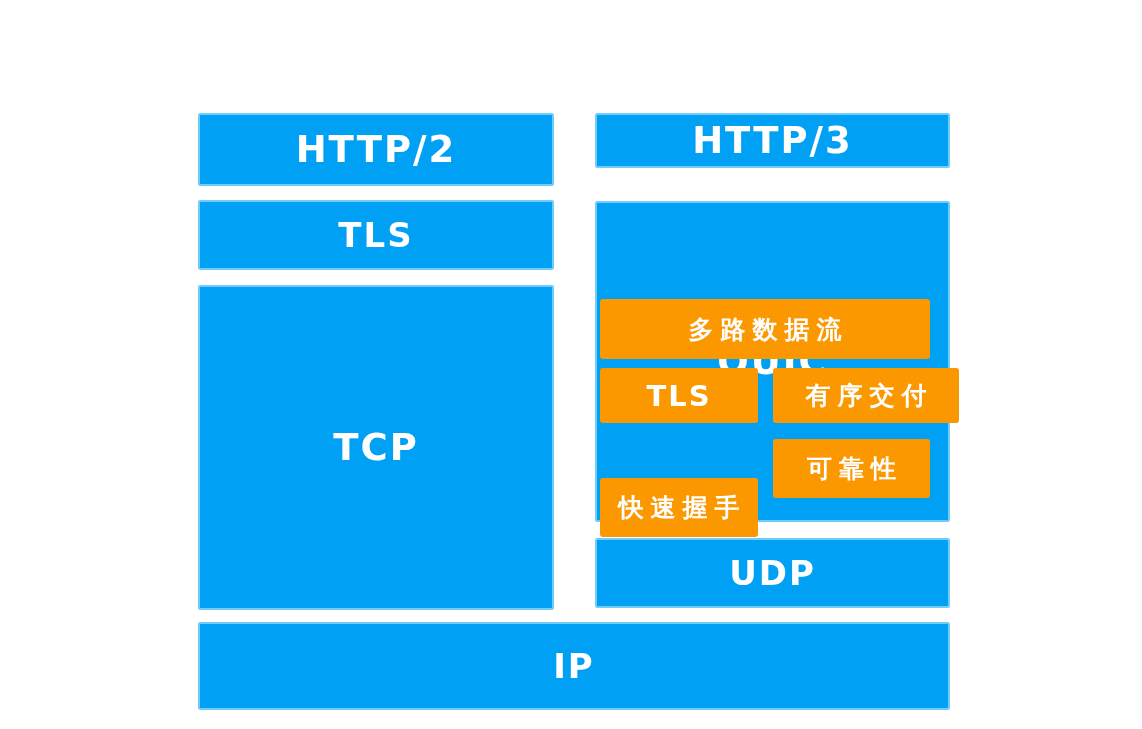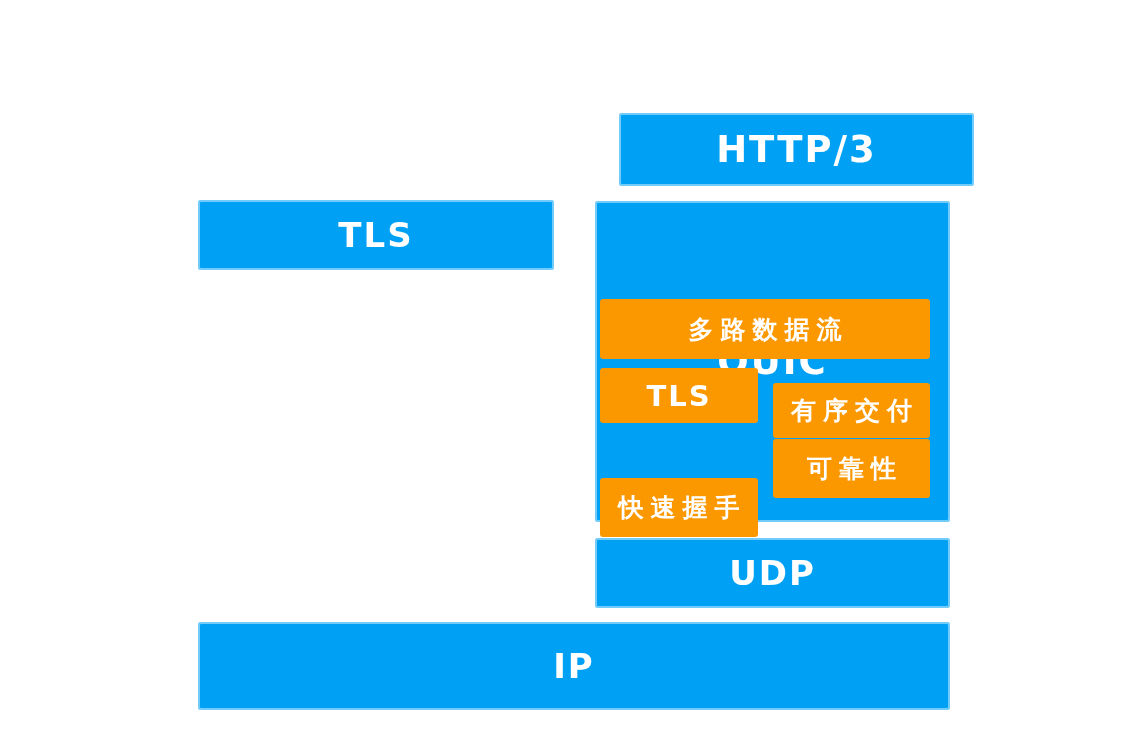--- a/index.html
+++ b/index.html
@@ -50,46 +50,52 @@
     letter-spacing:7px;
     text-indent:7px; 
   }
 
   
   #http2-box {left:198px;top:113px;width:356px;height:73px;}
   #tls-box   {left:198px;top:200px;width:356px;height:70px;}
   #tcp-box   {left:198px;top:285px;width:356px;height:325px;}
 
   
-  #http3-box {left:595px;top:113px;width:355px;height:73px;margin-left:24px;}
+  #http3-box {left:595px;top:113px;width:355px;height:55px;}
   #quic-box  {left:595px;top:201px;width:355px;height:321px;
               flex-direction:column;justify-content:center;}
   #quic-box .quic-title{
     height:82px;display:flex;align-items:center;justify-content:center;
   }
   
   #feature-multiplex  {left:5px;  top:82px;  width:330px;height:60px;margin-top:16px;}
   #feature-tls        {left:5px;  top:167px; width:158px;height:55px;}
-  #feature-ordered    {left:178px;top:182px; width:157px;height:55px;}
+  #feature-ordered    {left:178px;top:167px; width:186px;height:55px;}
   #feature-handshake  {left:5px;  top:238px; width:158px;height:59px;margin-top:39px;}
   #feature-reliability{left:178px;top:238px; width:157px;height:59px;}
 
   #udp-box {left:595px;top:538px;width:355px;height:70px;}
   #ip-box  {left:198px;top:622px;width:752px;height:88px;}
 </style>
 </head>
 <body>
 
 <div class="canvas">
 
+  <div class="box blue" id="http2-box">
+    <span class="lbl lbl-xl">HTTP/2</span>
+  </div>
 
   <div class="box blue" id="tls-box">
     <span class="lbl lbl-lg">TLS</span>
   </div>
 
+  <div class="box blue" id="tcp-box">
+    <span class="lbl lbl-xl">TCP</span>
+  </div>
 
   <div class="box blue" id="http3-box">
     <span class="lbl lbl-xl">HTTP/3</span>
   </div>
 
   <div class="box blue" id="quic-box">
     <div class="quic-title">
       <span class="lbl lbl-xl">QUIC</span>
     </div>
 

